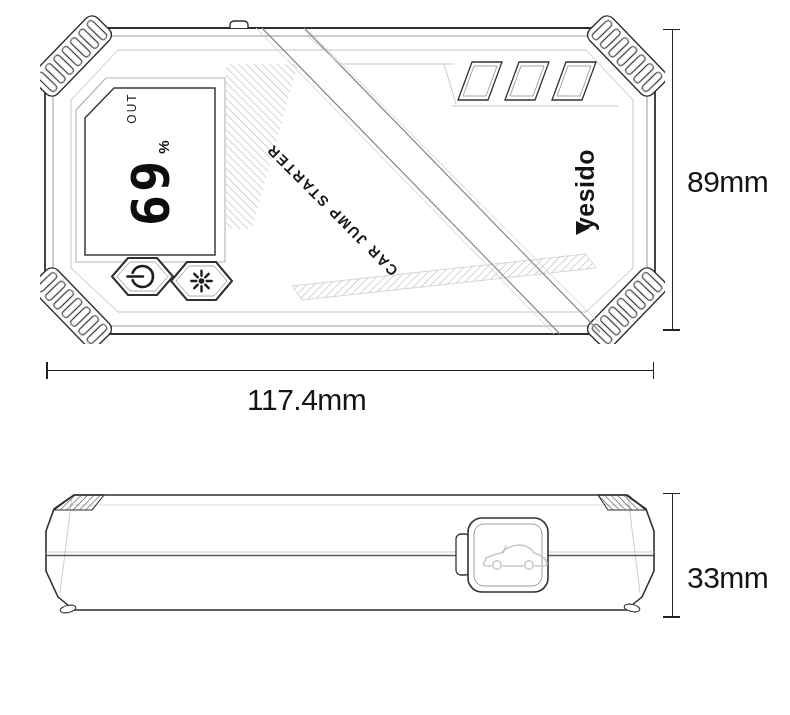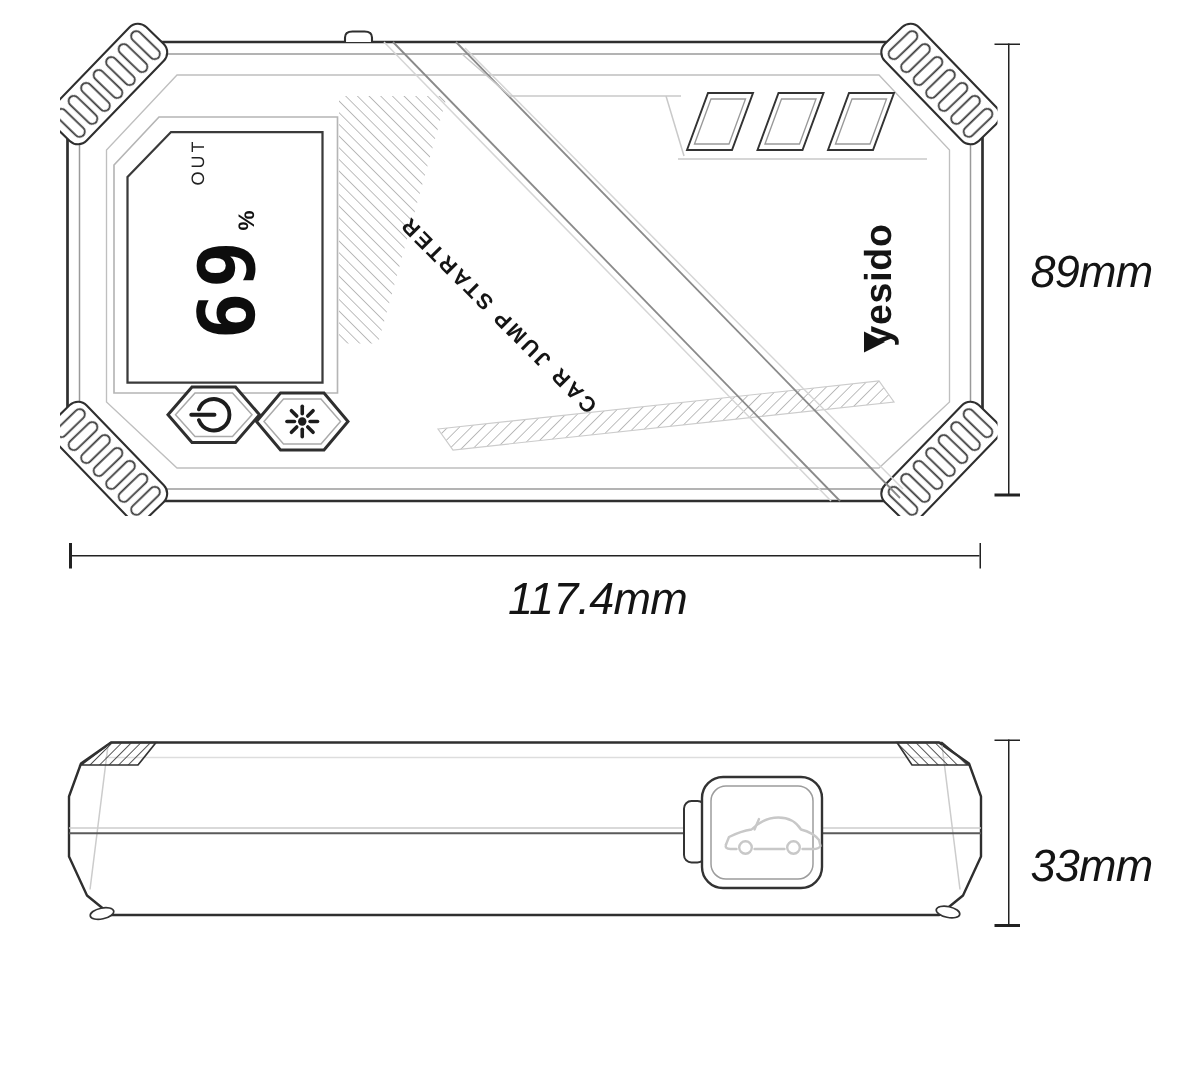--- a/index.html
+++ b/index.html
@@ -3,21 +3,21 @@
 <meta charset="utf-8">
 <style>
   html,body{margin:0;padding:0;background:#ffffff;}
   .canvas{position:relative;width:790px;height:715px;background:#fff;
           font-family:"Liberation Sans",sans-serif;overflow:hidden;}
   .view{position:absolute;}
   .top-view{left:40px;top:14px;width:625px;height:330px;}
   .side-view{left:40px;top:485px;width:625px;height:140px;}
   .dim-line{position:absolute;background:#222;}
   .dim-label{position:absolute;color:#141414;font-size:30px;line-height:1.05;
-             letter-spacing:-0.5px;white-space:nowrap;font-style:italic;}
+             letter-spacing:-0.5px;white-space:nowrap;}
   svg text{font-family:"Liberation Sans",sans-serif;}
   svg text.seg{font-family:"DejaVu Sans Mono",monospace;}
 </style>
 </head>
 <body>
 
 <div class="canvas">
 
   <div class="view top-view">
   <svg viewBox="0 0 625 330" width="625" height="330">
@@ -159,21 +159,21 @@
     <div class="dim-line" style="left:671.5px;top:29px;width:1.5px;height:301px"></div>
     <div class="dim-line" style="left:663px;top:28.5px;width:17px;height:1.5px"></div>
     <div class="dim-line" style="left:663px;top:329px;width:17px;height:1.5px"></div>
     <div class="dim-label" style="left:687px;top:166px">89mm</div>
   </div>
 
   <div>
     <div class="dim-line" style="left:47px;top:369.5px;width:606px;height:1.5px"></div>
     <div class="dim-line" style="left:46px;top:362px;width:1.5px;height:17px"></div>
     <div class="dim-line" style="left:652.5px;top:362px;width:1.5px;height:17px"></div>
-    <div class="dim-label" style="left:258px;top:384px;width:200px;text-align:right">117.4mm</div>
+    <div class="dim-label" style="left:247px;top:384px;width:200px;text-align:left">117.4mm</div>
   </div>
 
   <div>
     <div class="dim-line" style="left:671.5px;top:493px;width:1.5px;height:124px"></div>
     <div class="dim-line" style="left:663px;top:492.5px;width:17px;height:1.5px"></div>
     <div class="dim-line" style="left:663px;top:616px;width:17px;height:1.5px"></div>
     <div class="dim-label" style="left:687px;top:562px">33mm</div>
   </div>
 
 </div>

